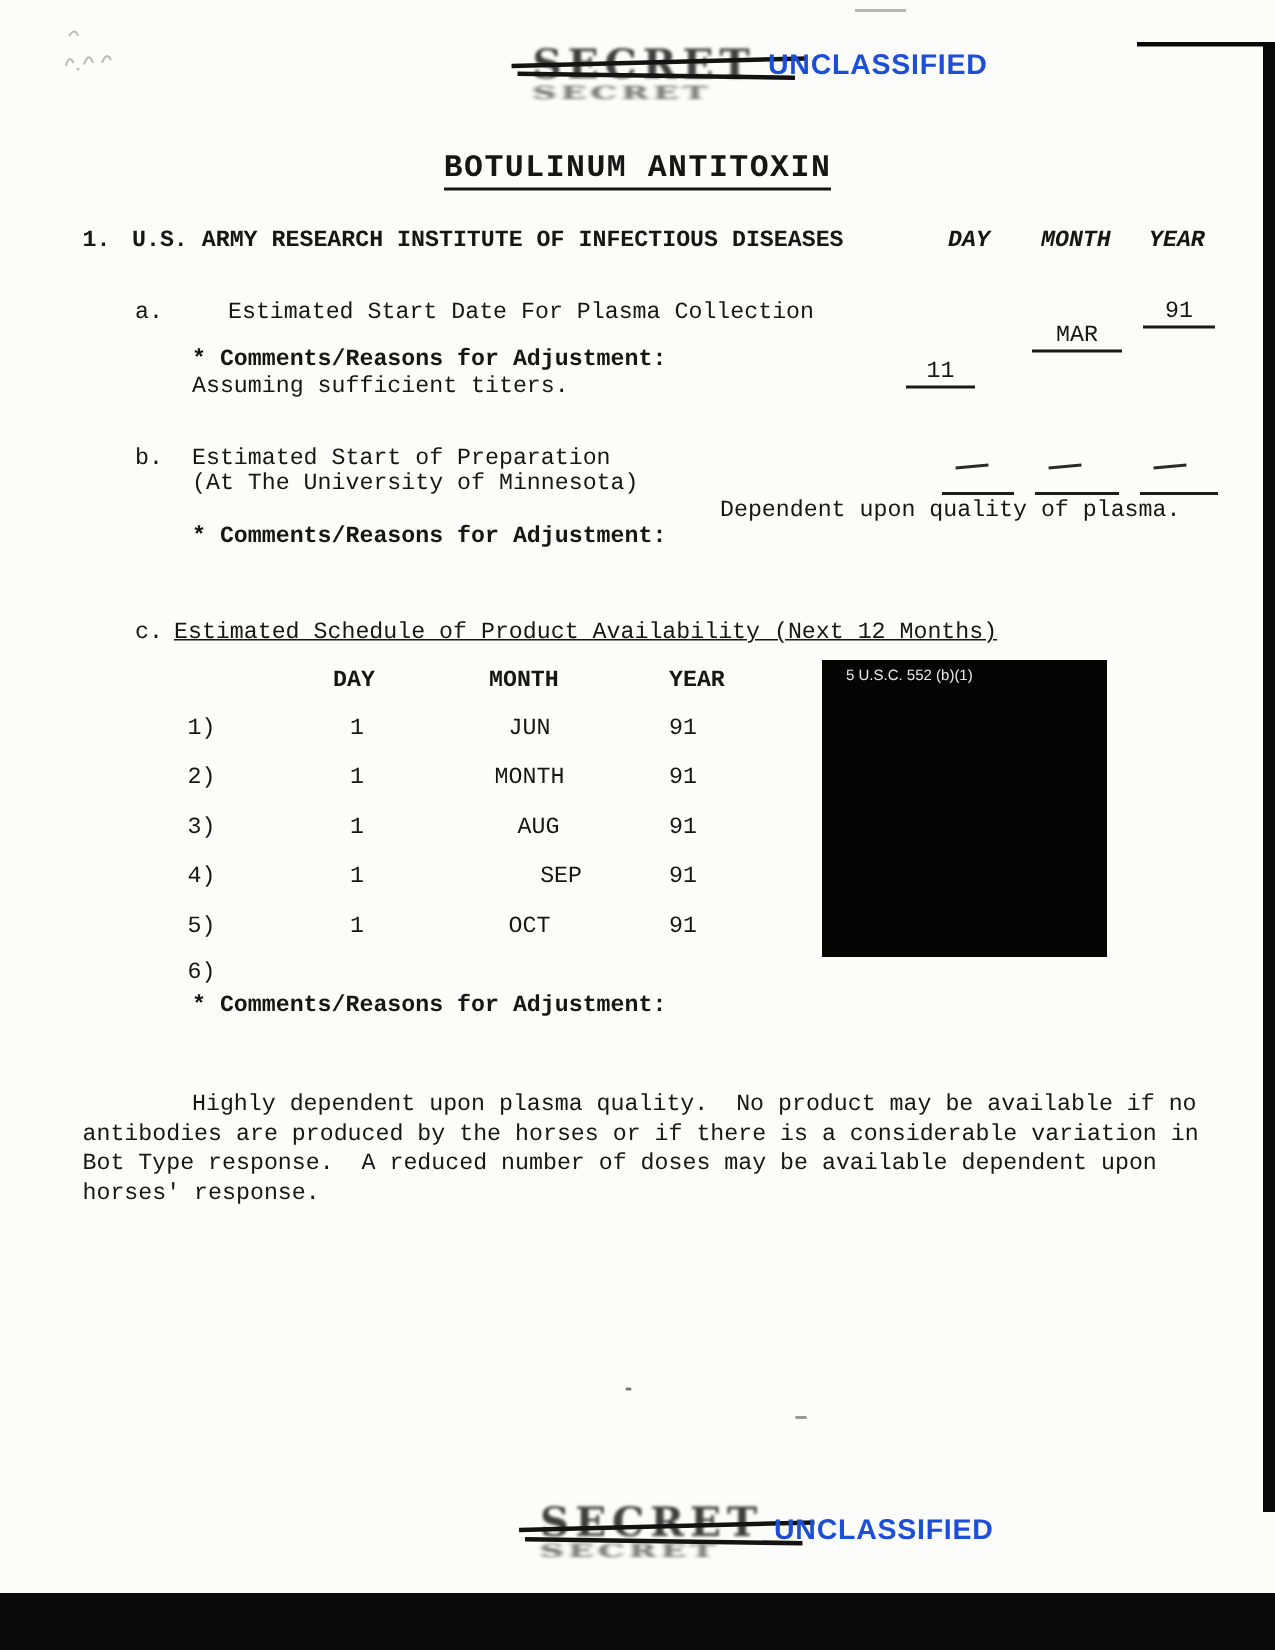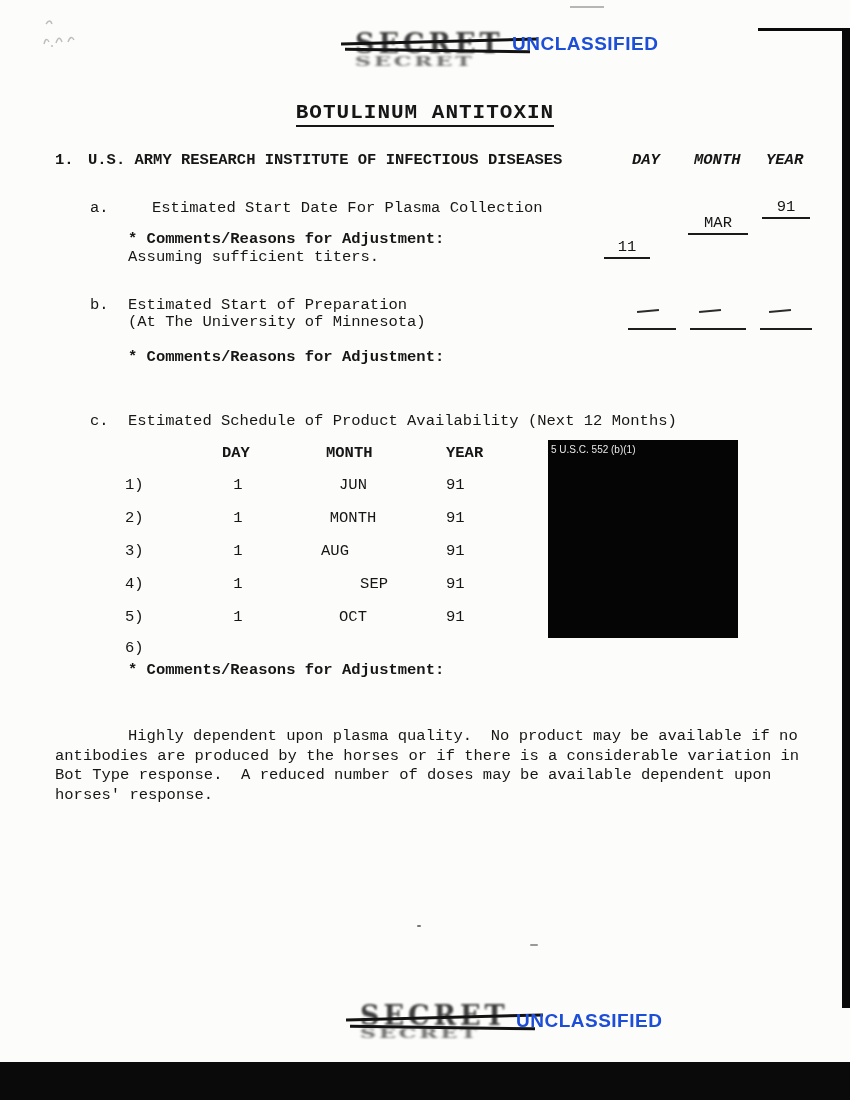--- a/index.html
+++ b/index.html
@@ -55,21 +55,21 @@
   .fill { position:absolute; font-size:15.5px; text-align:center; border-bottom:2px solid #1a1a1a; padding-bottom:1px; }
 
   
   .blank { position:absolute; height:26px; border-bottom:2px solid #1d1d1d; }
   .blank::before { content:''; position:absolute; top:6px; left:9px; width:22px; height:2px; background:#2b2b2b; transform:rotate(-5deg); }
 
   
   .redaction { position:absolute; left:548px; top:440px; width:190px; height:198px; background:#050505; }
   .redaction-label {
     font-family:"Liberation Sans", sans-serif; font-size:10px; color:#e8e8e8;
-    padding:2px 3px; display:inline-block;
+    padding:2px 16px; display:inline-block;
   }
 
   .para { position:absolute; font-size:15.5px; line-height:1.27; white-space:pre-wrap; text-indent:73px;margin-top:48px; }
 </style>
 </head>
 <body>
 
 <div class="page">
 
   <div class="edge-topline"></div>
@@ -112,24 +112,25 @@
   <div class="fill" style="left:762px; top:198px; width:48px;">91</div>
   <div class="line bold" style="left:128px; top:231px;">* Comments/Reasons for Adjustment:</div>
   <div class="line" style="left:128px; top:249px;">Assuming sufficient titers.</div>
 
   <div class="line" style="left:90px; top:297px;">b.</div>
   <div class="line" style="left:128px; top:297px;">Estimated Start of Preparation</div>
   <div class="line" style="left:128px; top:314px;">(At The University of Minnesota)</div>
   <div class="blank" style="left:628px; top:304px; width:48px;"></div>
   <div class="blank" style="left:690px; top:304px; width:56px;"></div>
   <div class="blank" style="left:760px; top:304px; width:52px;"></div>
+  <div class="line" style="left:480px; top:332px;">Dependent upon quality of plasma.</div>
   <div class="line bold" style="left:128px; top:349px;">* Comments/Reasons for Adjustment:</div>
 
   <div class="line" style="left:90px; top:413px;">c.</div>
-  <div class="line" style="left:128px; top:413px;">Estimated Schedule of Product Availability (Next 12 Months)</div>
+  <div class="line" style="left:116px; top:413px;text-decoration:underline;">Estimated Schedule of Product Availability (Next 12 Months)</div>
 
   <div class="line bold" style="left:222px; top:445px;">DAY</div>
   <div class="line bold" style="left:326px; top:445px;">MONTH</div>
   <div class="line bold" style="left:446px; top:445px;">YEAR</div>
 
   <div class="redaction">
     <span class="redaction-label">5 U.S.C. 552 (b)(1)</span>
   </div>
 
   <div>
@@ -141,21 +142,21 @@
     </div>
     <div>
       <span class="line" style="left:125px; top:510px;">2)</span>
       <span class="line" style="left:228px; top:510px; width:20px; text-align:center;">1</span>
       <span class="line" style="left:318px; top:510px; width:70px; text-align:center;">MONTH</span>
       <span class="line" style="left:446px; top:510px;">91</span>
     </div>
     <div>
       <span class="line" style="left:125px; top:543px;">3)</span>
       <span class="line" style="left:228px; top:543px; width:20px; text-align:center;">1</span>
-      <span class="line" style="left:300px; top:543px; width:70px; text-align:center;">AUG</span>
+      <span class="line" style="left:324px; top:543px; width:70px; text-align:center;">AUG</span>
       <span class="line" style="left:446px; top:543px;">91</span>
     </div>
     <div>
       <span class="line" style="left:125px; top:576px;">4)</span>
       <span class="line" style="left:228px; top:576px; width:20px; text-align:center;">1</span>
       <span class="line" style="left:318px; top:576px; width:70px; text-align:right;">SEP</span>
       <span class="line" style="left:446px; top:576px;">91</span>
     </div>
     <div>
       <span class="line" style="left:125px; top:609px;">5)</span>

